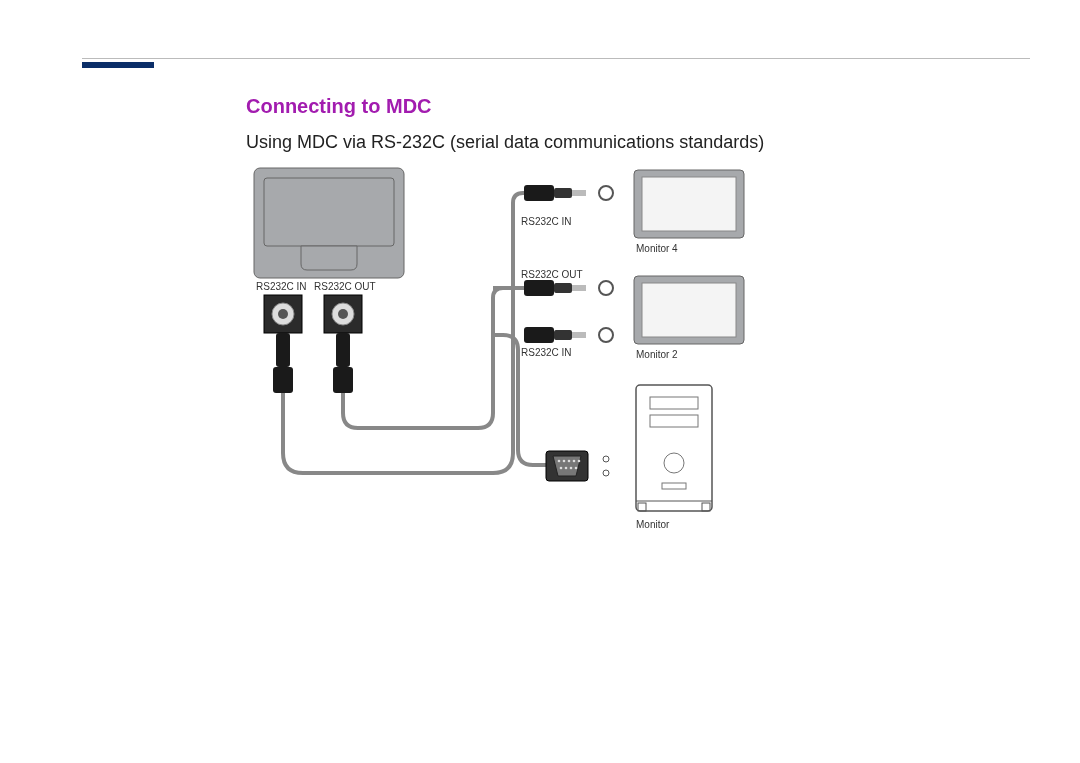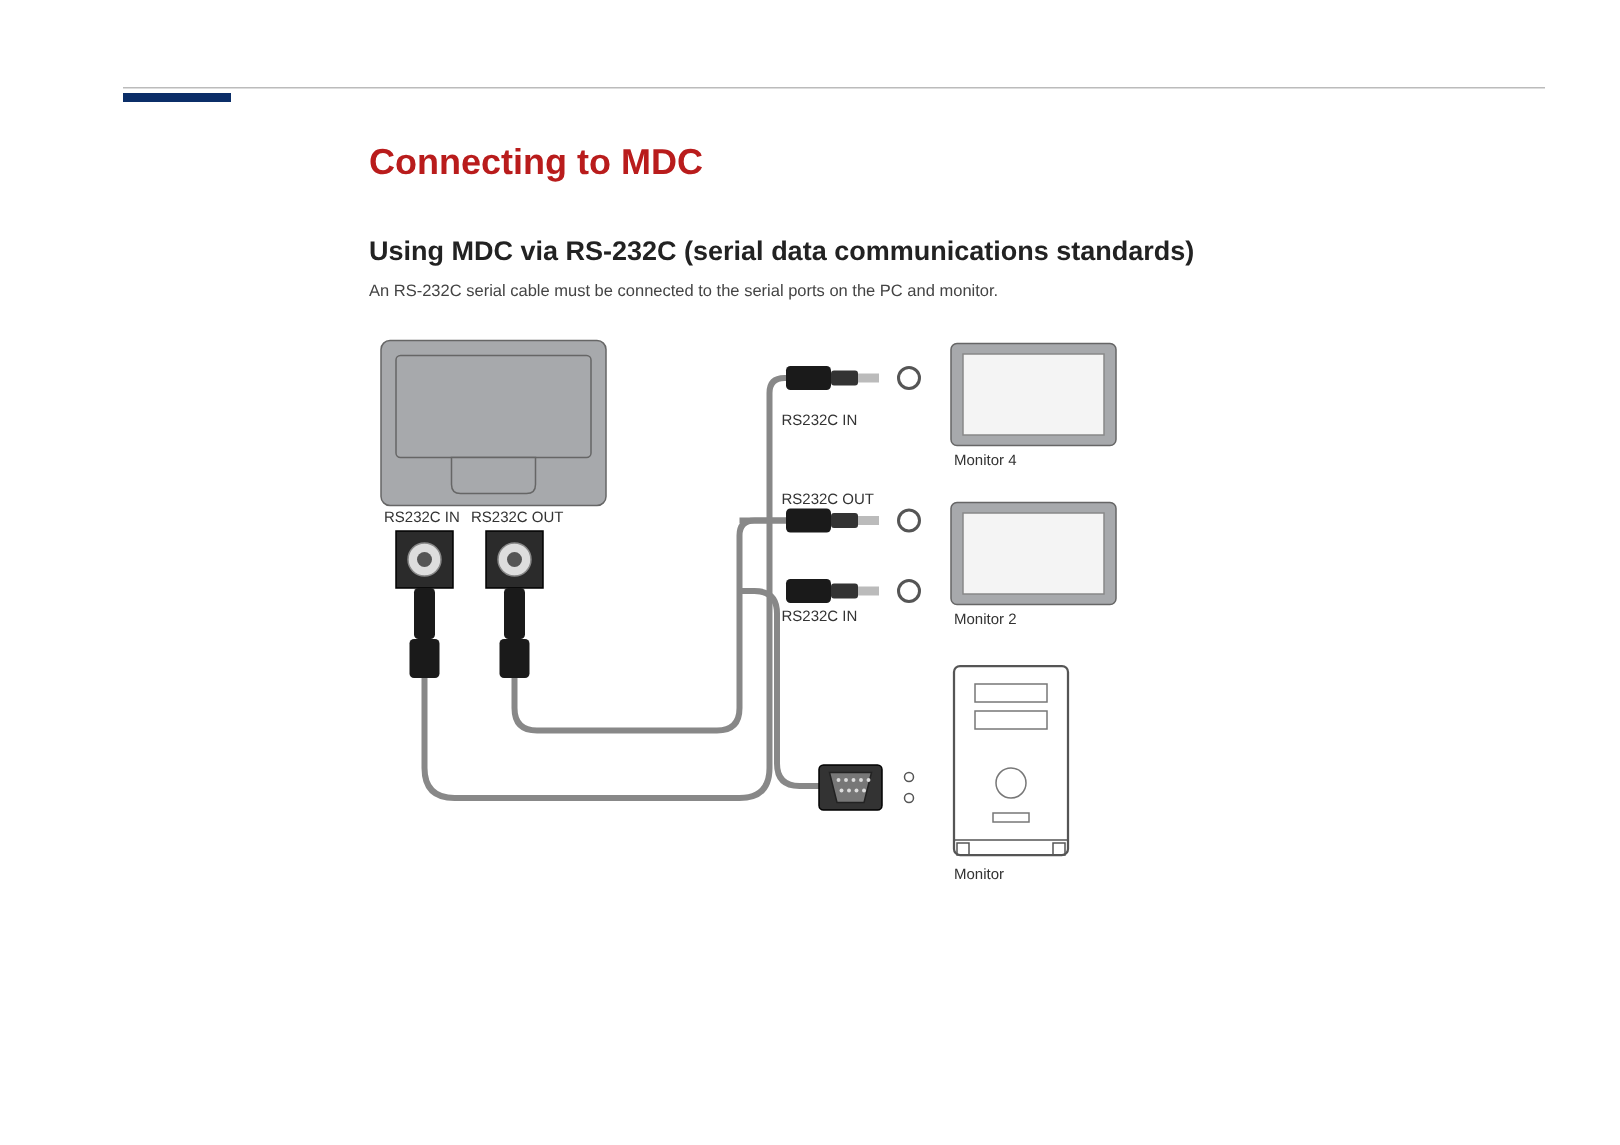--- a/index.html
+++ b/index.html
@@ -27,29 +27,29 @@
     border: 0;
     border-top: 1px solid #bbb;
   }
   .content {
     position: absolute;
     left: 246px;
     top: 95px;
     right: 50px;
   }
   h1 {
-    color: #b91c1c;
-    font-size: 24px;
+    color: #a21caf;
+    font-size: 20px;
     font-weight: 700;
-    margin-bottom: 34px;
+    margin-bottom: 14px;
   }
   h2 {
     color: #222;
     font-size: 18px;
-    font-weight: 700;
+    font-weight: 400;
     margin-bottom: 10px;
   }
   .desc {
     font-size: 11px;
     color: #444;
     margin-bottom: 22px;
   }
   .diagram {
     position: relative;
     width: 560px;
@@ -64,21 +64,20 @@
 </style>
 </head>
 <body>
 
 <div class="side-bar"></div>
 <hr class="hr-top">
 
 <div class="content">
   <h1>Connecting to MDC</h1>
   <h2>Using MDC via RS-232C (serial data communications standards)</h2>
-  <p class="desc">An RS-232C serial cable must be connected to the serial ports on the PC and monitor.</p>
 
   <div class="diagram">
 
     <span class="label" style="left:10px; top:118px;">RS232C IN</span>
     <span class="label" style="left:68px; top:118px;">RS232C OUT</span>
     <span class="label" style="left:275px; top:53px;">RS232C IN</span>
     <span class="label" style="left:275px; top:106px;">RS232C OUT</span>
     <span class="label" style="left:275px; top:184px;">RS232C IN</span>
     <span class="label" style="left:390px; top:80px;">Monitor 4</span>
     <span class="label" style="left:390px; top:186px;">Monitor 2</span>

